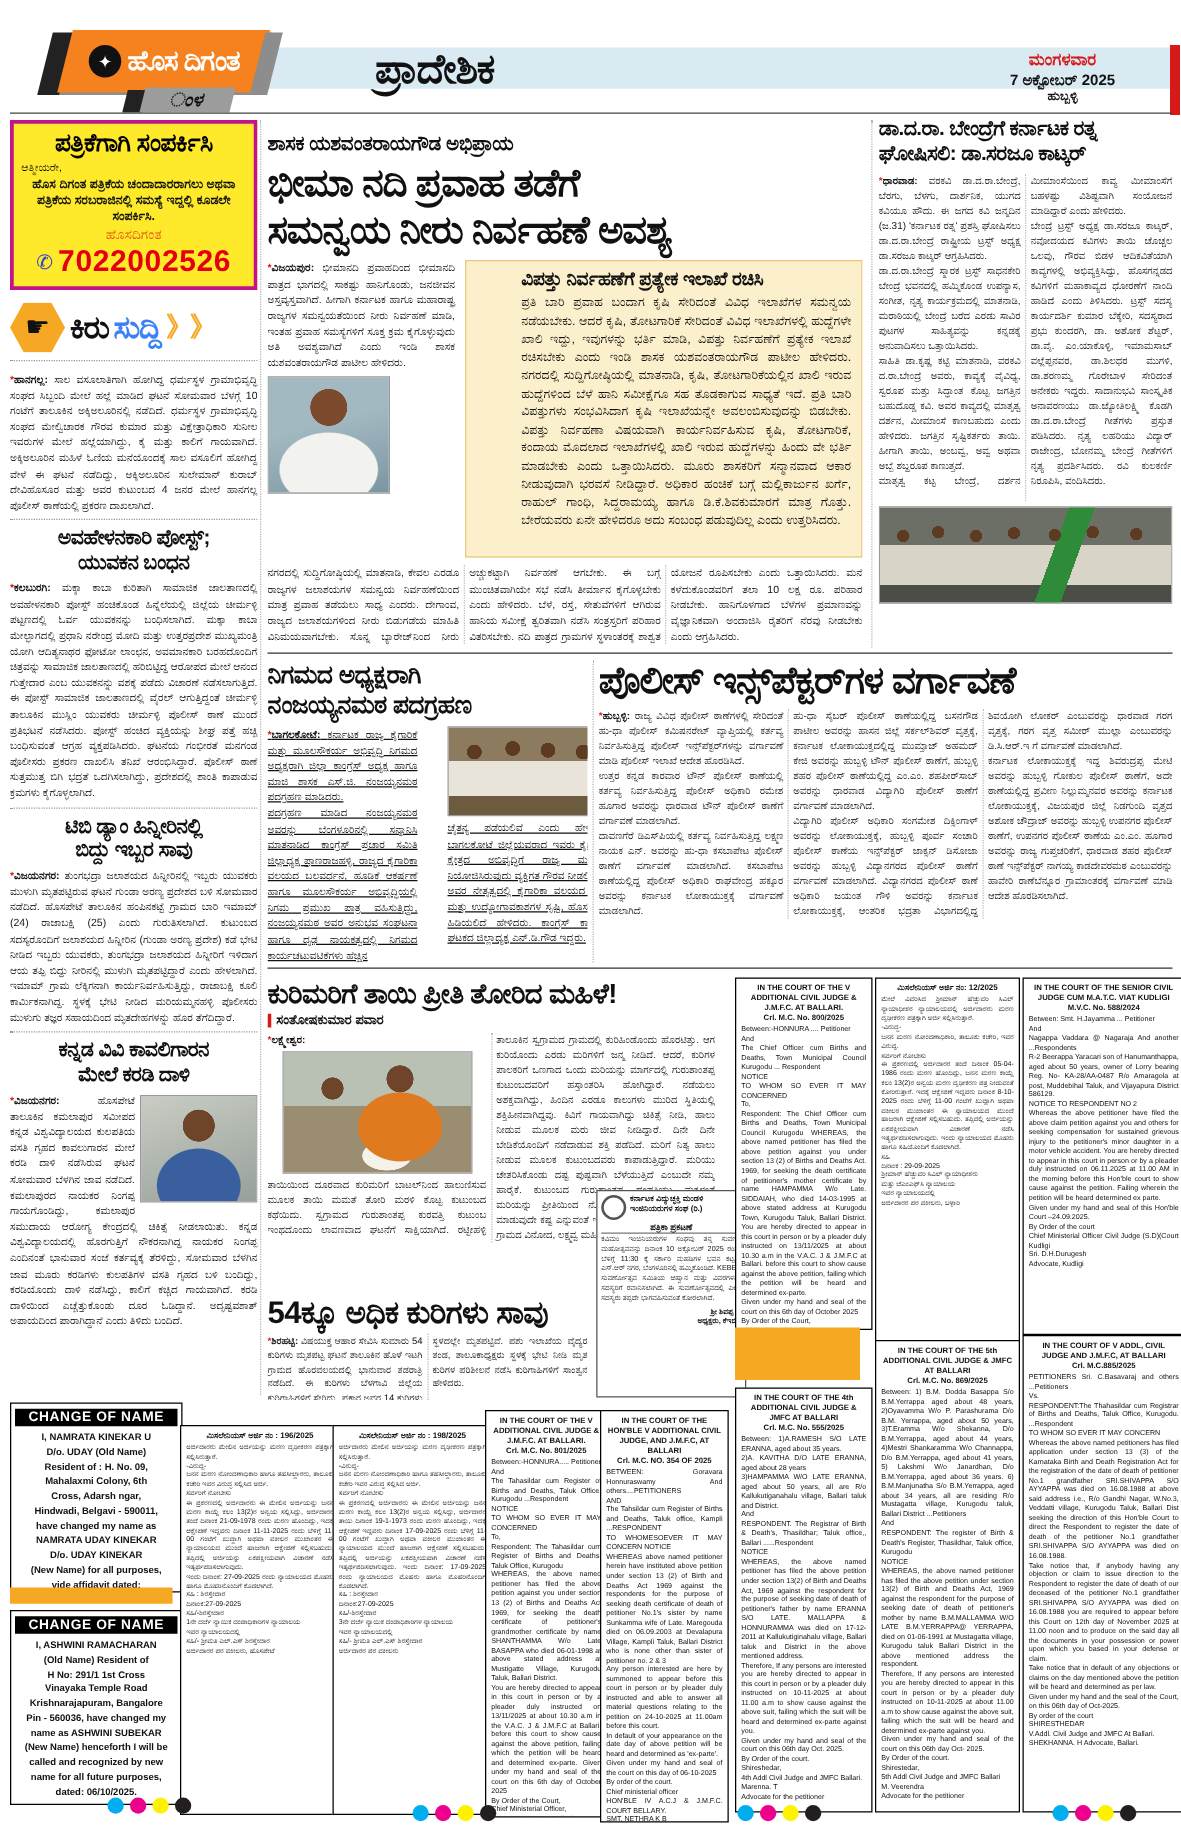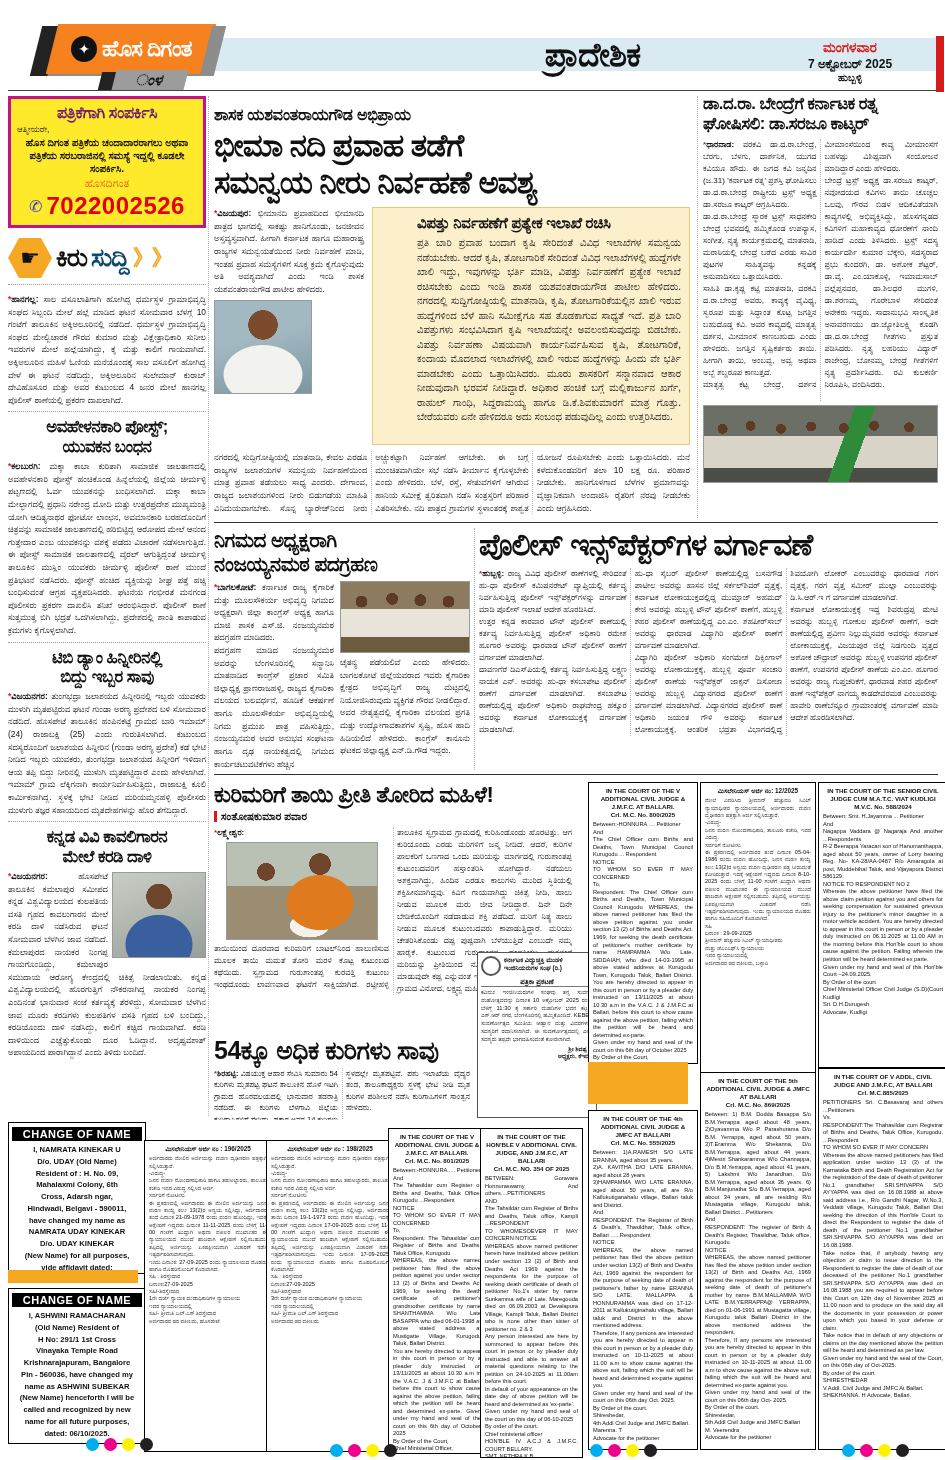--- a/index.html
+++ b/index.html
@@ -14,44 +14,44 @@
   .mh-blackslant{left:36px;top:26px;width:26px;height:50px;background:#222;transform:skewX(-14deg);}
   .mh-logo{left:52px;top:24px;width:158px;height:50px;background:#f5821f;transform:skewX(-14deg);
            display:flex;align-items:center;justify-content:center;gap:5px;box-shadow:2px 2px 0 #8d8d8d;}
   .mh-logo .emb{width:26px;height:26px;border-radius:50%;background:#111;color:#fff;display:flex;
                 align-items:center;justify-content:center;font-size:14px;transform:skewX(14deg);}
   .mh-logo .bt{color:#fff;font-weight:bold;font-size:22px;transform:skewX(14deg);letter-spacing:-1px;}
   .mh-grayslant2{left:206px;top:26px;width:14px;height:50px;background:#8d8d8d;transform:skewX(-14deg);}
   .mh-blackslant2{left:100px;top:72px;width:16px;height:18px;background:#222;transform:skewX(-14deg);}
   .mh-gray{left:114px;top:70px;width:72px;height:20px;background:#9c9c9c;transform:skewX(-14deg);
            display:flex;align-items:center;justify-content:center;font-weight:bold;font-size:15px;color:#111;}
-  .mh-section{left:300px;top:36px;width:340px;text-align:right;font-size:33px;font-weight:bold;letter-spacing:-1px;}
+  .mh-section{left:300px;top:36px;width:340px;text-align:left;font-size:33px;font-weight:bold;letter-spacing:-1px;}
   .mh-right{left:770px;top:40px;width:160px;text-align:center;line-height:1.25;}
   .mh-right .wd{color:#d61a1a;font-weight:bold;font-size:13.5px;}
   .mh-right .dt{font-weight:bold;font-size:12px;}
   .mh-right .ct{font-size:10px;font-weight:bold;}
   .mh-rule{left:8px;top:90px;width:929px;height:1px;background:#444;}
   
   .vrule{width:0;border-left:1px dotted #b5b5b5;}
   .hrule{height:1px;background:#333;}
   
   .sidebar{left:8px;top:96px;width:198px;height:1022px;overflow:hidden;}
   .cbox{border:3px solid #c2138d;background:#ffe92b;padding:5px 6px;text-align:center;}
-  .cbox .h{color:#701a75;font-weight:bold;font-size:16px;letter-spacing:-0.5px;}
+  .cbox .h{color:#000000;font-weight:bold;font-size:20px;letter-spacing:-0.5px;}
   .cbox .sal{text-align:left;font-size:8.5px;margin:2px 0 1px;}
   .cbox .b{font-size:10px;font-weight:bold;line-height:1.3;}
   .cbox .brand{color:#e35b13;font-weight:normal;font-size:11px;margin-top:2px;}
   .cbox .ph-row{display:flex;align-items:center;justify-content:center;gap:4px;margin-top:2px;}
   .cbox .ph-ic{color:#2a3fd6;font-size:16px;}
   .cbox .phone{color:#e3000f;font-weight:bold;font-size:24px;letter-spacing:0.5px;}
   .kiru{display:flex;align-items:center;gap:4px;margin:10px 0 6px;}
   .kiru .hex{width:44px;height:40px;background:#f6a723;clip-path:polygon(25% 0,75% 0,100% 50%,75% 100%,25% 100%,0 50%);
              display:flex;align-items:center;justify-content:center;font-size:22px;color:#111;}
   .kiru .t1{font-size:25px;font-weight:bold;letter-spacing:-1px;}
-  .kiru .t2{font-size:25px;font-weight:bold;color:#0c4a6e;letter-spacing:-1px;}
+  .kiru .t2{font-size:25px;font-weight:bold;color:#3b82f6;letter-spacing:-1px;}
   .kiru .chv{color:#f6a723;font-size:22px;font-weight:bold;letter-spacing:-3px;}
   .brief{border-top:1px dotted #999;padding-top:5px;margin-top:5px;}
   .brief:first-of-type{border-top:none;margin-top:2px;}
   .brief .bh{font-size:16.5px;font-weight:bold;text-align:center;line-height:1.2;letter-spacing:-0.5px;}
   .brief .bb{font-size:8.4px;line-height:1.5;margin-top:3px;}
   .lead{font-weight:bold;}
   .star{color:#d61a1a;font-weight:bold;}
   
   .kicker{font-size:16px;font-weight:bold;letter-spacing:-0.3px;}
   .headline-xl{font-size:31px;line-height:1.18;font-weight:bold;letter-spacing:-1px;margin:4px 0 6px;}
@@ -209,21 +209,21 @@
 ಮಾತೃತ್ವ ಕಟ್ಟ ಬೇಂದ್ರೆ, ದರ್ಶನ ಮೀಮಾಂಸೆಯಿಂದ ಕಾವ್ಯ ಮೀಮಾಂಸೆಗೆ ಬಹಳಷ್ಟು ವಿಶಿಷ್ಟವಾಗಿ ಸಂಯೋಜನೆ ಮಾಡಿದ್ದಾರೆ ಎಂದು ಹೇಳಿದರು.
 ಬೇಂದ್ರೆ ಟ್ರಸ್ಟ್ ಅಧ್ಯಕ್ಷ ಡಾ.ಸರಜೂ ಕಾಟ್ಕರ್, ನವೋದಯದ ಕವಿಗಳು ತಾಯಿ ಚೊಚ್ಚಲ ಒಲವು, ಗೌರವ ಬಿಡಳ ಆದಿಕವಿತೆಯಾಗಿ ಕಾವ್ಯಗಳಲ್ಲಿ ಅಭಿವ್ಯಕ್ತಿಸಿದ್ದು, ಹೊಸಗನ್ನಡದ ಕವಿಗಳಿಗೆ ಮಹಾಕಾವ್ಯದ ಧೋರಣೆಗೆ ನಾಂದಿ ಹಾಡಿದೆ ಎಂದು ತಿಳಿಸಿದರು. ಟ್ರಸ್ಟ್ ಸದಸ್ಯ ಕಾರ್ಯದರ್ಶಿ ಕುಮಾರ ಬೆಕ್ಕೇರಿ, ಸದಸ್ಯರಾದ ಪ್ರಭು ಕುಂದರಗಿ, ಡಾ. ಅಶೋಕ ಶೆಟ್ಟರ್, ಡಾ.ವೈ. ಎಂ.ಯಾಕೊಳ್ಳಿ, ಇಮಾಮಸಾಬ್ ವಲ್ಲೆಪ್ಪನವರ, ಡಾ.ಶಿಲಧರ ಮುಗಳಿ, ಡಾ.ಶರಣಮ್ಮ ಗೊರೇಬಾಳ ಸೇರಿದಂತೆ ಅನೇಕರು ಇದ್ದರು. ಸಾದಾನುಭವಿ ಸಾಂಸ್ಕೃತಿಕ ಅನಾವರಣಯು ಡಾ.ಜ್ಯೋತಿಲಕ್ಷ್ಮಿ ಕೊಡಗಿ ಡಾ.ದ.ರಾ.ಬೇಂದ್ರೆ ಗೀತೆಗಳು ಪ್ರಸ್ತುತ ಪಡಿಸಿದರು. ನೃತ್ಯ ಲಹರಿಯು ವಿದ್ಯಾರ್ ರಾಜೇಂದ್ರ, ಬೋನಮ್ಮ ಬೇಂದ್ರೆ ಗೀತೆಗಳಿಗೆ ನೃತ್ಯ ಪ್ರದರ್ಶಿಸಿದರು. ರವಿ ಕುಲಕರ್ಣಿ ನಿರೂಪಿಸಿ, ವಂದಿಸಿದರು.</span></div>
     <div class="ph ph-bendre" style="width:233px;height:76px;margin-top:4px;"></div>
   </div>
 
   <div class="abs hrule" style="left:214px;top:522px;width:724px;"></div>
 
   <div class="abs" style="left:214px;top:528px;width:256px;height:242px;overflow:hidden;">
     <div class="bh-md pre">ನಿಗಮದ ಅಧ್ಯಕ್ಷರಾಗಿ
 ನಂಜಯ್ಯನಮಠ ಪದಗ್ರಹಣ</div>
-    <div style="display:flex;gap:6px;">
+    <div style="display:flex;gap:24px;text-decoration:underline;">
       <div class="bodytxt jus pre" style="width:120px;flex:0 0 auto;"><span class="star">*</span><span class="lead">ಬಾಗಲಕೋಟೆ:</span> <span class="pre">ಕರ್ನಾಟಕ ರಾಜ್ಯ ಕೈಗಾರಿಕೆ ಮತ್ತು ಮೂಲಸೌಕರ್ಯ ಅಭಿವೃದ್ಧಿ ನಿಗಮದ ಅಧ್ಯಕ್ಷರಾಗಿ ಜಿಲ್ಲಾ ಕಾಂಗ್ರೆಸ್ ಅಧ್ಯಕ್ಷ ಹಾಗೂ ಮಾಜಿ ಶಾಸಕ ಎಸ್.ಜಿ. ನಂಜಯ್ಯನಮಠ ಪದಗ್ರಹಣ ಮಾಡಿದರು.
 ಪದಗ್ರಹಣ ಮಾಡಿದ ನಂಜಯ್ಯನಮಠ ಅವರನ್ನು ಬೆಂಗಳೂರಿನಲ್ಲಿ ಸನ್ಮಾನಿಸಿ ಮಾತನಾಡಿದ ಕಾಂಗ್ರೆಸ್ ಪ್ರಚಾರ ಸಮಿತಿ ಜಿಲ್ಲಾಧ್ಯಕ್ಷ ಪ್ರಾಣರಾಜಹಳ್ಳಿ, ರಾಜ್ಯದ ಕೈಗಾರಿಕಾ ವಲಯದ ಬಲವರ್ಧನೆ, ಹೂಡಿಕೆ ಆಕರ್ಷಣೆ ಹಾಗೂ ಮೂಲಸೌಕರ್ಯ ಅಭಿವೃದ್ಧಿಯಲ್ಲಿ ನಿಗಮ ಪ್ರಮುಖ ಪಾತ್ರ ವಹಿಸುತ್ತಿದ್ದು, ನಂಜಯ್ಯನಮಠ ಅವರ ಅನುಭವ ಸಂಘಟನಾ ಹಾಗೂ ದೃಢ ನಾಯಕತ್ವದಲ್ಲಿ ನಿಗಮದ ಕಾರ್ಯಚಟುವಟಿಕೆಗಳು ಹೆಚ್ಚಿನ</span></div>
       <div style="flex:1;">
         <div class="ph ph-group4" style="width:128px;height:70px;"></div>
         <div class="bodytxt jus" style="margin-top:3px;">ಚೈತನ್ಯ ಪಡೆಯಲಿವೆ ಎಂದು ಹೇಳಿದರು. ಬಾಗಲಕೋಟೆ ಜಿಲ್ಲೆಯವರಾದ ಇವರು ಕೈಗಾರಿಕಾ ಕ್ಷೇತ್ರದ ಅಭಿವೃದ್ಧಿಗೆ ರಾಜ್ಯ ಮಟ್ಟದಲ್ಲಿ ನಿಯೋಜಿಸಿರುವುದು ವ್ಯಕ್ತಿಗತ ಗೌರವ ನೀಡಲಿದ್ದಾರೆ. ಅವರ ನೇತೃತ್ವದಲ್ಲಿ ಕೈಗಾರಿಕಾ ವಲಯದ ಪ್ರಗತಿ ಮತ್ತು ಉದ್ಯೋಗಾವಕಾಶಗಳ ಸೃಷ್ಟಿ, ಹೊಸ ಹಾದಿ ಹಿಡಿಯಲಿದೆ ಹೇಳಿದರು. ಕಾಂಗ್ರೆಸ್ ಕಾನೂನು ಘಟಕದ ಜಿಲ್ಲಾಧ್ಯಕ್ಷ ಎನ್.ಡಿ.ಗೌಡ ಇದ್ದರು.</div>
       </div>
     </div>
   </div>
   <div class="abs vrule" style="left:474px;top:528px;height:242px;"></div>
 

